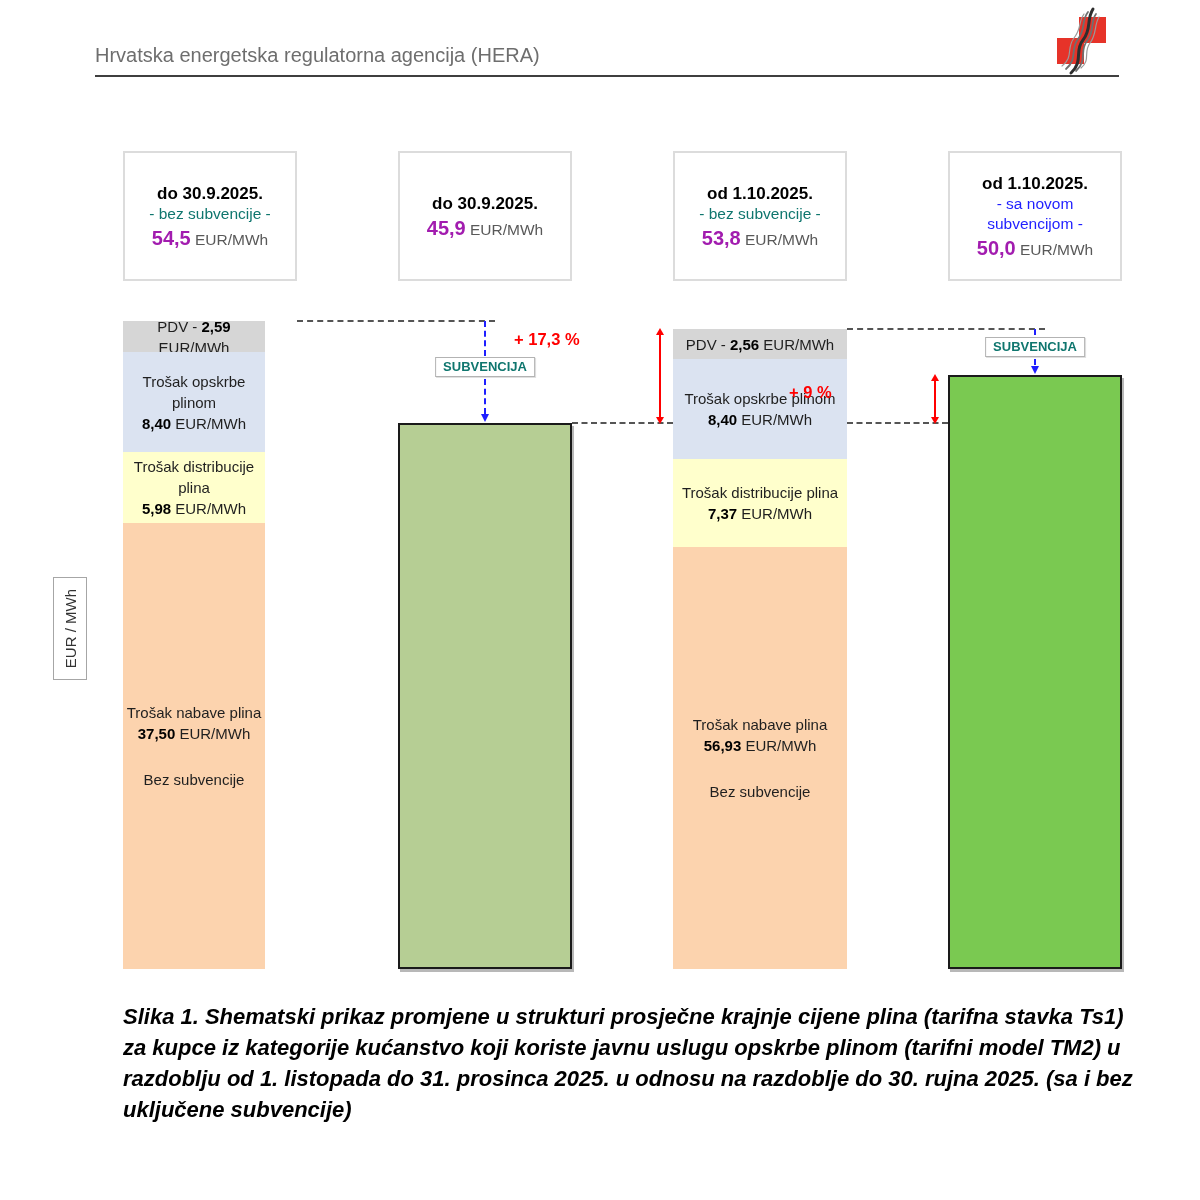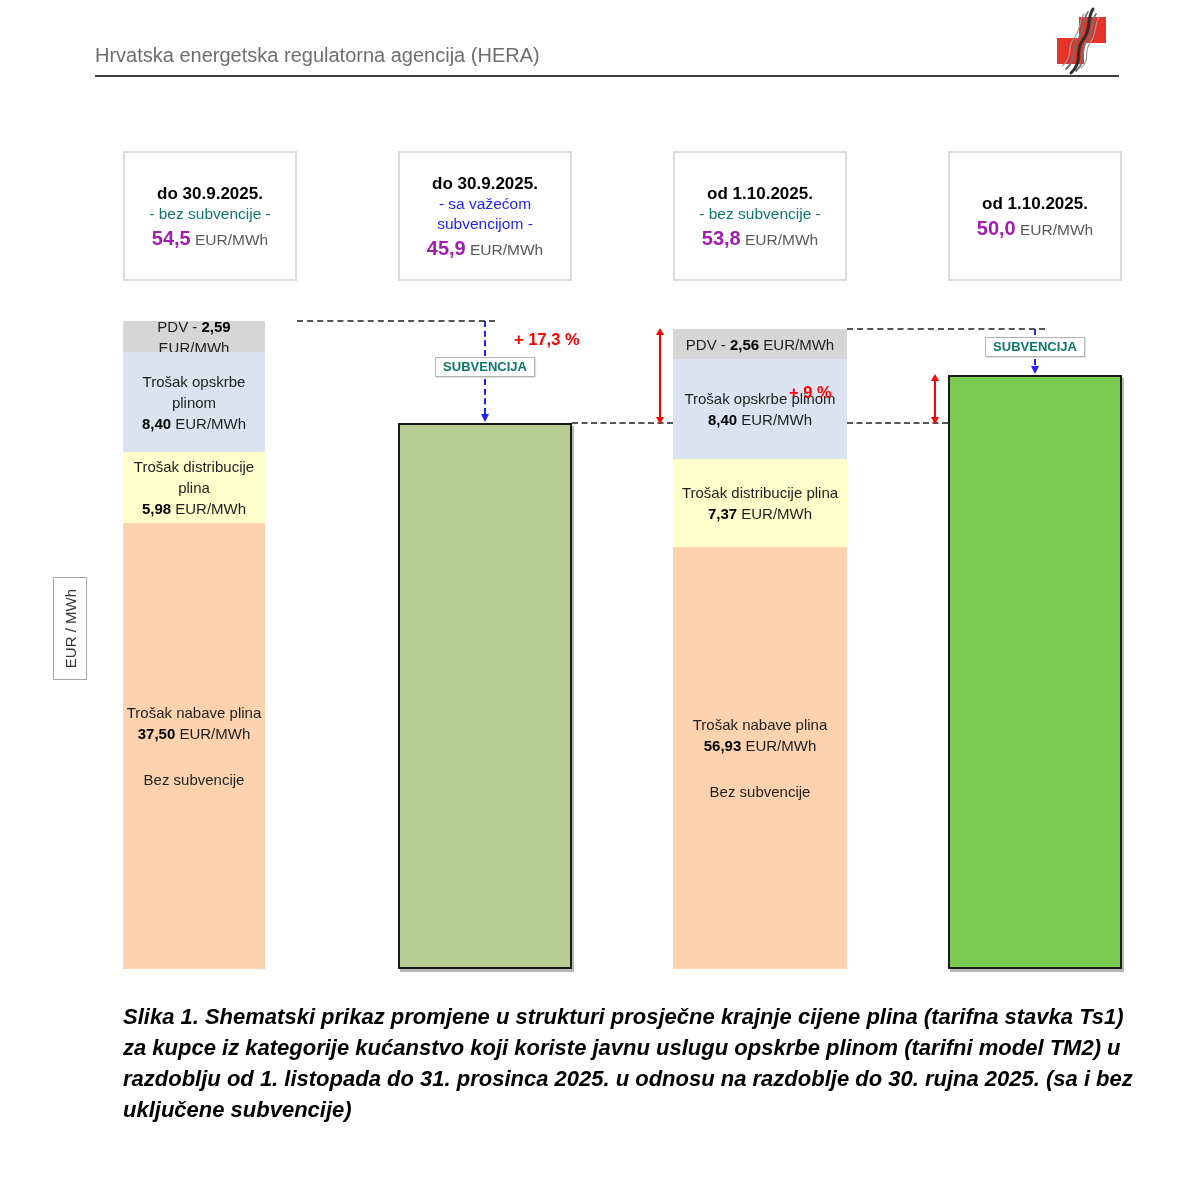--- a/index.html
+++ b/index.html
@@ -117,21 +117,20 @@
           <div><b>5,98</b> EUR/MWh</div>
         </div>
         <div class="seg" style="height: 445.872px; background: rgb(252, 211, 174);">
           <div>Trošak nabave plina</div>
           <div><b>37,50</b> EUR/MWh</div>
           <div class="note">Bez subvencije</div>
         </div>
       </div>
       <div class="topbox" style="left: 398px; width: 174px;">
         <div class="period">do 30.9.2025.</div>
-        <div class="variant subsidy">- sa važećom subvencijom -</div>
         <div class="value"><b>45,9</b> EUR/MWh</div>
       </div>
       <div class="bar solid" style="left: 398px; top: 412.253px; width: 174px; height: 545.747px; background: rgb(182, 206, 148);"></div>
       <div class="topbox" style="left: 673px; width: 174px;">
         <div class="period">od 1.10.2025.</div>
         <div class="variant">- bez subvencije -</div>
         <div class="value"><b>53,8</b> EUR/MWh</div>
       </div>
       <div class="bar" style="left: 673px; top: 317.966px; width: 174px; height: 640.034px;">
         <div class="seg" style="height: 30.4382px; background: rgb(214, 214, 214);">
@@ -146,20 +145,21 @@
           <div><b>7,37</b> EUR/MWh</div>
         </div>
         <div class="seg" style="height: 422.092px; background: rgb(252, 211, 174);">
           <div>Trošak nabave plina</div>
           <div><b>56,93</b> EUR/MWh</div>
           <div class="note">Bez subvencije</div>
         </div>
       </div>
       <div class="topbox" style="left: 948px; width: 174px;">
         <div class="period">od 1.10.2025.</div>
+        <div class="variant subsidy">- sa novom subvencijom -</div>
         <div class="value"><b>50,0</b> EUR/MWh</div>
       </div>
       <div class="bar solid" style="left: 948px; top: 363.505px; width: 174px; height: 594.495px; background: rgb(122, 201, 81);"></div>
       <div class="hdash" style="left: 297px; top: 309.357px; width: 198px;"></div>
       <div class="vdash-blue" style="left: 484px; top: 310.357px; height: 92.8965px;"></div>
       <div class="arrowhead-down-blue" style="left: 481px; top: 403.253px;"></div>
       <div class="subsidy-tag" style="left: 485px; top: 346.305px;">SUBVENCIJA</div>
       <div class="hdash" style="left: 847px; top: 316.966px; width: 198px;"></div>
       <div class="vdash-blue" style="left: 1034px; top: 317.966px; height: 36.5383px;"></div>
       <div class="arrowhead-down-blue" style="left: 1031px; top: 354.505px;"></div>

